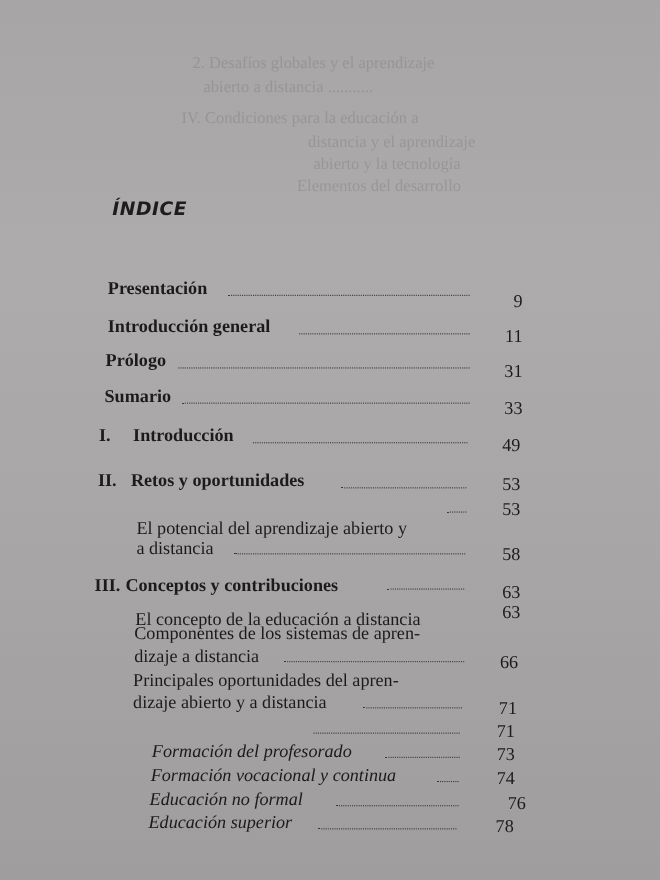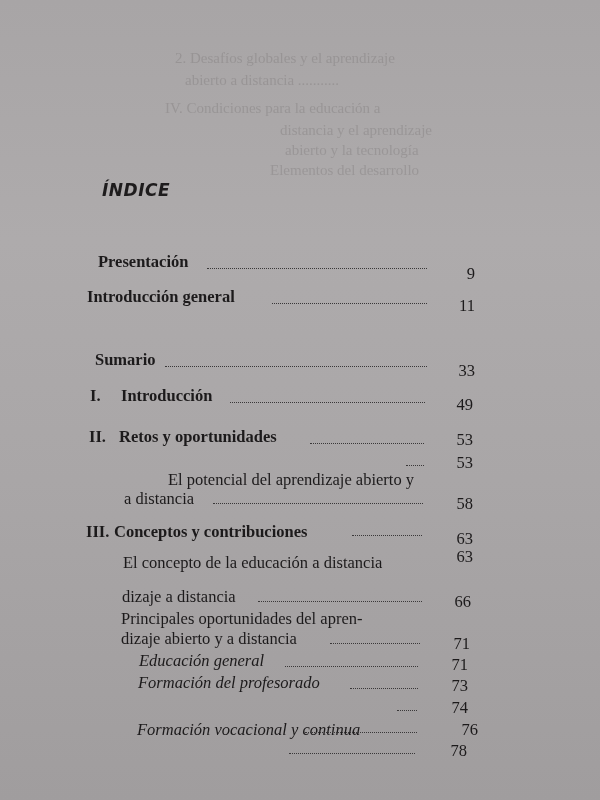--- a/index.html
+++ b/index.html
@@ -93,25 +93,30 @@
 
   <div class="toc">
 
     <div class="row">
       <span class="entry bold" style="left:98px; top:252px;">Presentación</span>
       <span class="leader" style="left:207px; top:266px; width:220px;"></span>
       <span class="num" style="left:435px; top:264px;">9</span>
     </div>
 
     <div class="row">
-      <span class="entry bold" style="left:87px; top:287px;">Introducción general</span>
+      <span class="entry bold" style="left:98px; top:287px;">Introducción general</span>
       <span class="leader" style="left:272px; top:301px; width:155px;"></span>
       <span class="num" style="left:435px; top:296px;">11</span>
     </div>
 
+    <div class="row">
+      <span class="entry bold" style="left:96px; top:318px;">Prólogo</span>
+      <span class="leader" style="left:162px; top:332px; width:265px;"></span>
+      <span class="num" style="left:435px; top:328px;">31</span>
+    </div>
 
     <div class="row">
       <span class="entry bold" style="left:95px; top:350px;">Sumario</span>
       <span class="leader" style="left:165px; top:364px; width:262px;"></span>
       <span class="num" style="left:435px; top:361px;">33</span>
     </div>
 
     <div class="row">
       <span class="roman" style="left:90px; top:386px;">I.</span>
       <span class="entry bold" style="left:121px; top:386px;">Introducción</span>
@@ -125,73 +130,75 @@
       <span class="leader" style="left:310px; top:441px; width:114px;"></span>
       <span class="num" style="left:433px; top:430px;">53</span>
     </div>
 
     <div class="row">
       <span class="leader" style="left:406px; top:463px; width:18px;"></span>
       <span class="num" style="left:433px; top:453px;">53</span>
     </div>
 
     <div class="row">
-      <span class="entry" style="left:124px; top:470px;margin-left:44px;">El potencial del aprendizaje abierto y</span>
+      <span class="entry" style="left:124px; top:470px;">El potencial del aprendizaje abierto y</span>
       <span class="entry" style="left:124px; top:489px;">a distancia</span>
       <span class="leader" style="left:213px; top:501px; width:210px;"></span>
       <span class="num" style="left:433px; top:494px;">58</span>
     </div>
 
     <div class="row">
       <span class="roman" style="left:86px; top:522px;">III.</span>
       <span class="entry bold" style="left:114px; top:522px;">Conceptos y contribuciones</span>
       <span class="leader" style="left:352px; top:533px; width:70px;"></span>
       <span class="num" style="left:433px; top:529px;">63</span>
     </div>
 
     <div class="row">
       <span class="entry" style="left:123px; top:553px;">El concepto de la educación a distancia</span>
       <span class="num" style="left:433px; top:547px;">63</span>
     </div>
 
     <div class="row">
+      <span class="entry" style="left:122px; top:566px;">Componentes de los sistemas de apren-</span>
       <span class="entry" style="left:122px; top:587px;">dizaje a distancia</span>
       <span class="leader" style="left:258px; top:599px; width:164px;"></span>
       <span class="num" style="left:431px; top:592px;">66</span>
     </div>
 
     <div class="row">
       <span class="entry" style="left:121px; top:609px;">Principales oportunidades del apren-</span>
       <span class="entry" style="left:121px; top:629px;">dizaje abierto y a distancia</span>
       <span class="leader" style="left:330px; top:641px; width:90px;"></span>
       <span class="num" style="left:430px; top:634px;">71</span>
     </div>
 
     <div class="row">
-      <span class="entry italic" style="left:139px; top:651px;">Educación general</span>
       <span class="leader" style="left:285px; top:664px; width:133px;"></span>
       <span class="num" style="left:428px; top:655px;">71</span>
     </div>
 
     <div class="row">
       <span class="entry italic" style="left:138px; top:673px;">Formación del profesorado</span>
       <span class="leader" style="left:350px; top:686px; width:68px;"></span>
       <span class="num" style="left:428px; top:676px;">73</span>
     </div>
 
     <div class="row">
-      <span class="entry italic" style="left:137px; top:695px;margin-top:25px;">Formación vocacional y continua</span>
+      <span class="entry italic" style="left:137px; top:695px;">Formación vocacional y continua</span>
       <span class="leader" style="left:397px; top:708px; width:20px;"></span>
       <span class="num" style="left:428px; top:698px;">74</span>
     </div>
 
     <div class="row">
+      <span class="entry italic" style="left:136px; top:717px;">Educación no formal</span>
       <span class="leader" style="left:305px; top:730px; width:112px;"></span>
       <span class="num" style="left:438px; top:720px;">76</span>
     </div>
 
     <div class="row">
+      <span class="entry italic" style="left:135px; top:738px;">Educación superior</span>
       <span class="leader" style="left:289px; top:751px; width:126px;"></span>
       <span class="num" style="left:427px; top:741px;font-family:Liberation Serif, serif;">78</span>
     </div>
 
   </div>
 </div>
 
 </body></html>

